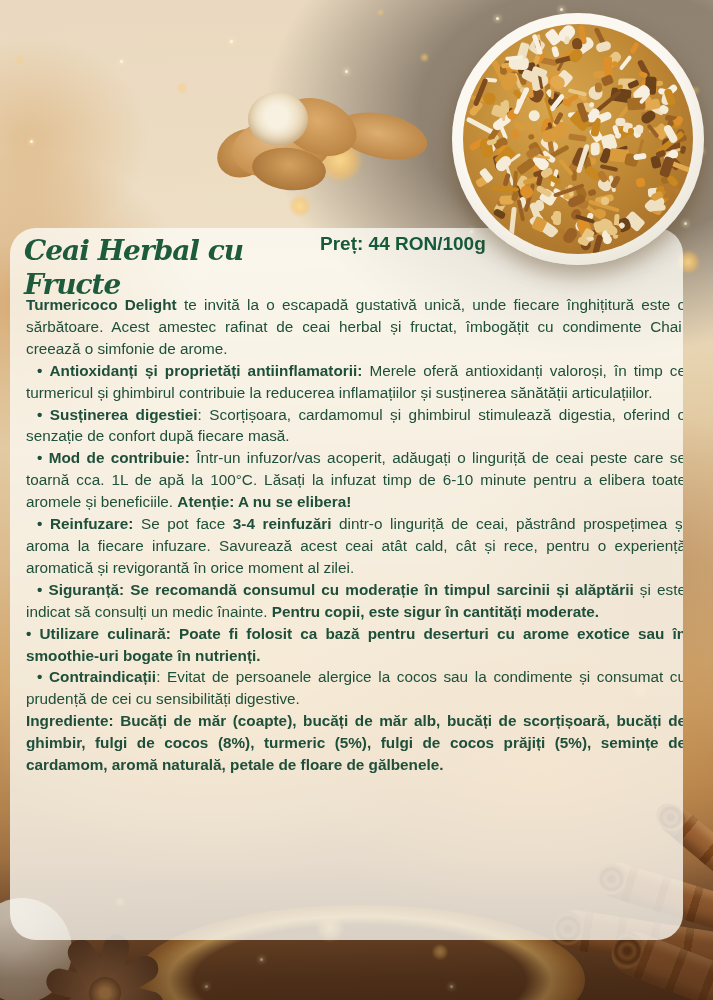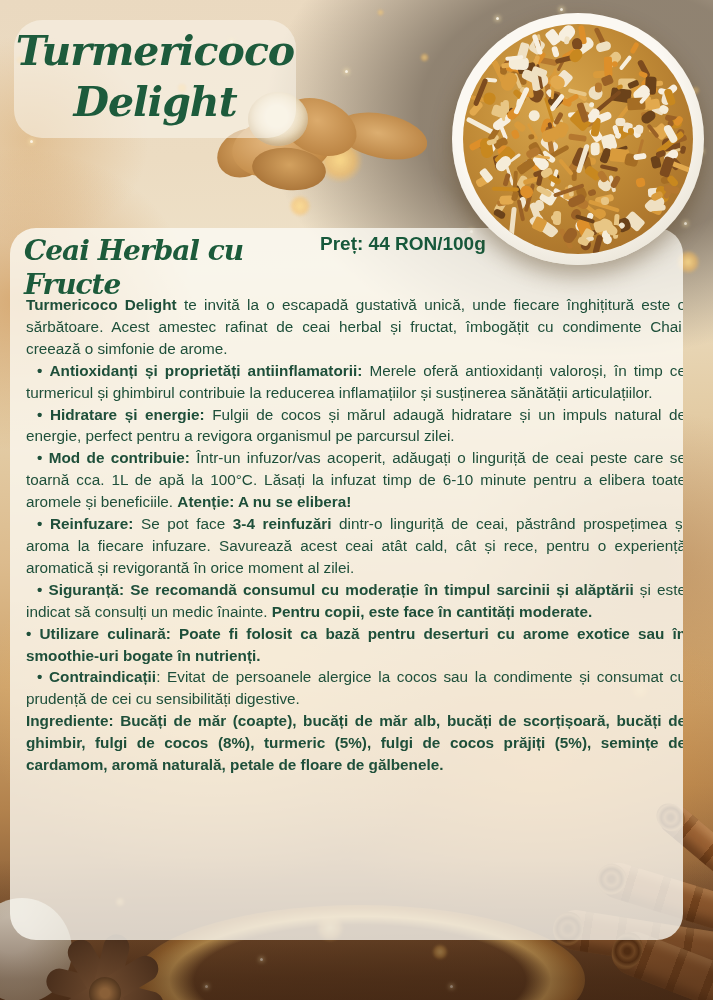--- a/index.html
+++ b/index.html
@@ -167,36 +167,30 @@
   <div class="bg-vignette"></div>
 
   <div class="panel">
     <h2 class="subtitle">Ceai Herbal cu Fructe</h2>
     <div class="price">
       <div>Preț: 44 RON/100g</div>
     </div>
     <div class="description">
         <p><span class="b">Turmericoco Delight</span><span> te invită la o escapadă gustativă unică, unde fiecare înghițitură este o sărbătoare. Acest amestec rafinat de ceai herbal și fructat, îmbogățit cu condimente Chai, creează o simfonie de arome.</span></p>
         <p class="indent"><span class="b">•&nbsp;</span><span class="b">Antioxidanți și proprietăți antiinflamatorii:</span><span> Merele oferă antioxidanți valoroși, în timp ce turmericul și ghimbirul contribuie la reducerea inflamațiilor și susținerea sănătății articulațiilor.</span></p>
-        <p class="indent"><span class="b">•&nbsp;</span><span class="b">Hidratare și energie:</span><span> Fulgii de cocos și mărul adaugă hidratare și un impuls natural de energie, perfect pentru a revigora organismul pe parcursul zilei.</span></p>
+        <p class="indent"><span class="b">•&nbsp;</span><span class="b">Susținerea digestiei</span><span>: Scorțișoara, cardamomul și ghimbirul stimulează digestia, oferind o senzație de confort după fiecare masă.</span></p>
         <p class="indent"><span class="b">•&nbsp;</span><span class="b">Mod de contribuie:</span><span> Într-un infuzor/vas acoperit, adăugați o linguriță de ceai peste care se toarnă cca. 1L de apă la 100°C. Lăsați la infuzat timp de 6-10 minute pentru a elibera toate aromele și beneficiile. </span><span class="b">Atenție: A nu se elibera!</span></p>
         <p class="indent"><span class="b">•&nbsp;</span><span class="b">Reinfuzare:</span><span> Se pot face </span><span class="b">3-4 reinfuzări</span><span> dintr-o linguriță de ceai, păstrând prospețimea și aroma la fiecare infuzare. Savurează acest ceai atât cald, cât și rece, pentru o experiență aromatică și revigorantă în orice moment al zilei.</span></p>
-        <p class="indent"><span class="b">•&nbsp;</span><span class="b">Siguranță: Se recomandă consumul cu moderație în timpul sarcinii și alăptării</span><span> și este indicat să consulți un medic înainte. </span><span class="b">Pentru copii, este face în cantități moderate.</span></p>
+        <p class="indent"><span class="b">•&nbsp;</span><span class="b">Siguranță: Se recomandă consumul cu moderație în timpul sarcinii și alăptării</span><span> și este indicat să consulți un medic înainte. </span><span class="b">Pentru copii, este sigur în cantități moderate.</span></p>
         <p><span class="b">•&nbsp;</span><span class="b">Utilizare culinară: Poate fi folosit ca bază pentru deserturi cu arome exotice sau în smoothie-uri bogate în nutrienți.</span></p>
         <p class="indent"><span class="b">•&nbsp;</span><span class="b">Contraindicații</span><span>: Evitat de persoanele alergice la cocos sau la condimente și consumat cu prudență de cei cu sensibilități digestive.</span></p>
         <p><span class="b">Ingrediente: Bucăți de măr (coapte), bucăți de măr alb, bucăți de scorțișoară, bucăți de ghimbir, fulgi de cocos (8%), turmeric (5%), fulgi de cocos prăjiți (5%), semințe de cardamom, aromă naturală, petale de floare de gălbenele.</span></p>
       </div>
   </div>
 
-  <div class="title-card">
-    <h1>
-      <span style="display:block">Turmericoco</span>
-      <span style="display:block">Delight</span>
-    </h1>
-  </div>
 
   <div class="plate">
     <div class="mix" id="tea-mix">
         <div class="speck" style="left: 49.2728px; top: 69.2175px; width: 15.046px; height: 5.74814px; background: rgb(200, 136, 31); border-radius: 3.36614px; transform: rotate(224deg);"></div>
         <div class="speck" style="left: 155.136px; top: 53.7428px; width: 18.2309px; height: 11.4574px; background: rgb(232, 198, 133); border-radius: 2.98627px; transform: rotate(180deg);"></div>
         <div class="speck" style="left: 70.504px; top: 34.4555px; width: 23.5325px; height: 5.51201px; background: rgb(181, 120, 47); border-radius: 4.96162px; transform: rotate(11deg);"></div>
         <div class="speck" style="left: 103.769px; top: 137.04px; width: 16.7532px; height: 9.30336px; background: rgb(181, 120, 47); border-radius: 2.86503px; transform: rotate(303deg);"></div>
         <div class="speck" style="left: 12.2724px; top: 120.288px; width: 11.7484px; height: 4.37439px; background: rgb(181, 120, 47); border-radius: 4.783px; transform: rotate(214deg);"></div>
         <div class="speck" style="left: 112.853px; top: 196.051px; width: 9.55444px; height: 11.3862px; background: rgb(245, 236, 216); border-radius: 4.53998px; transform: rotate(73deg);"></div>
         <div class="speck" style="left: 89.2529px; top: 169.593px; width: 26.5578px; height: 5.04231px; background: rgb(247, 239, 223); border-radius: 6.6392px; transform: rotate(31deg);"></div>

